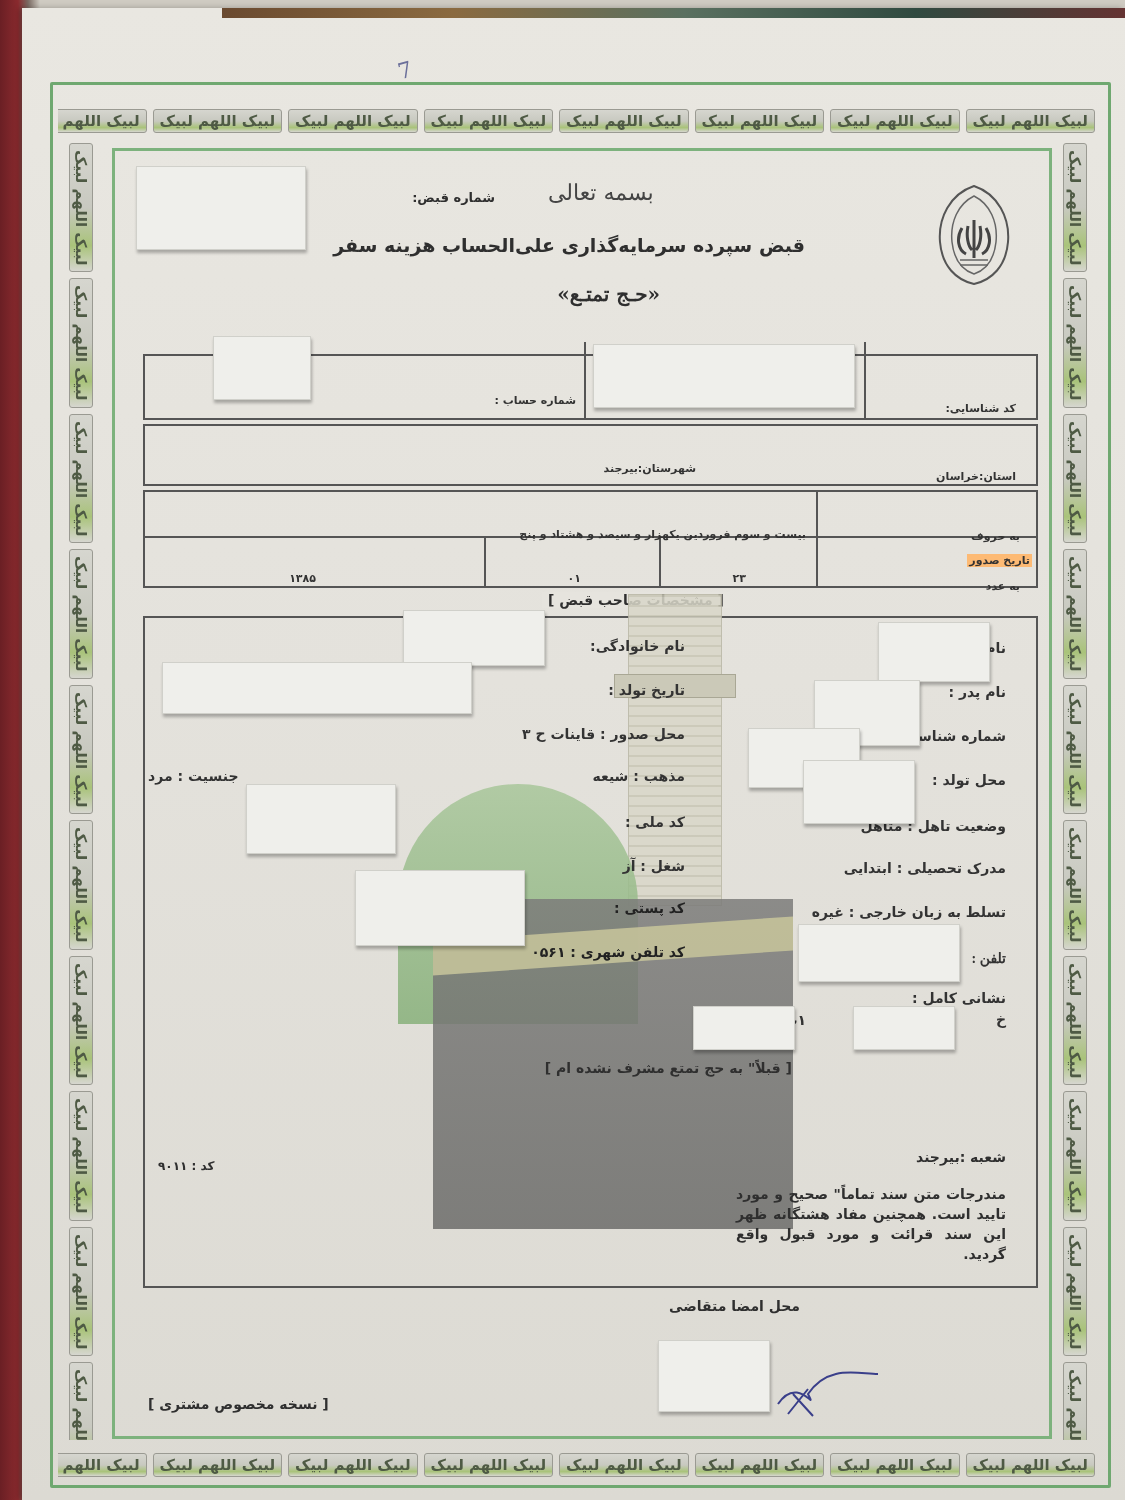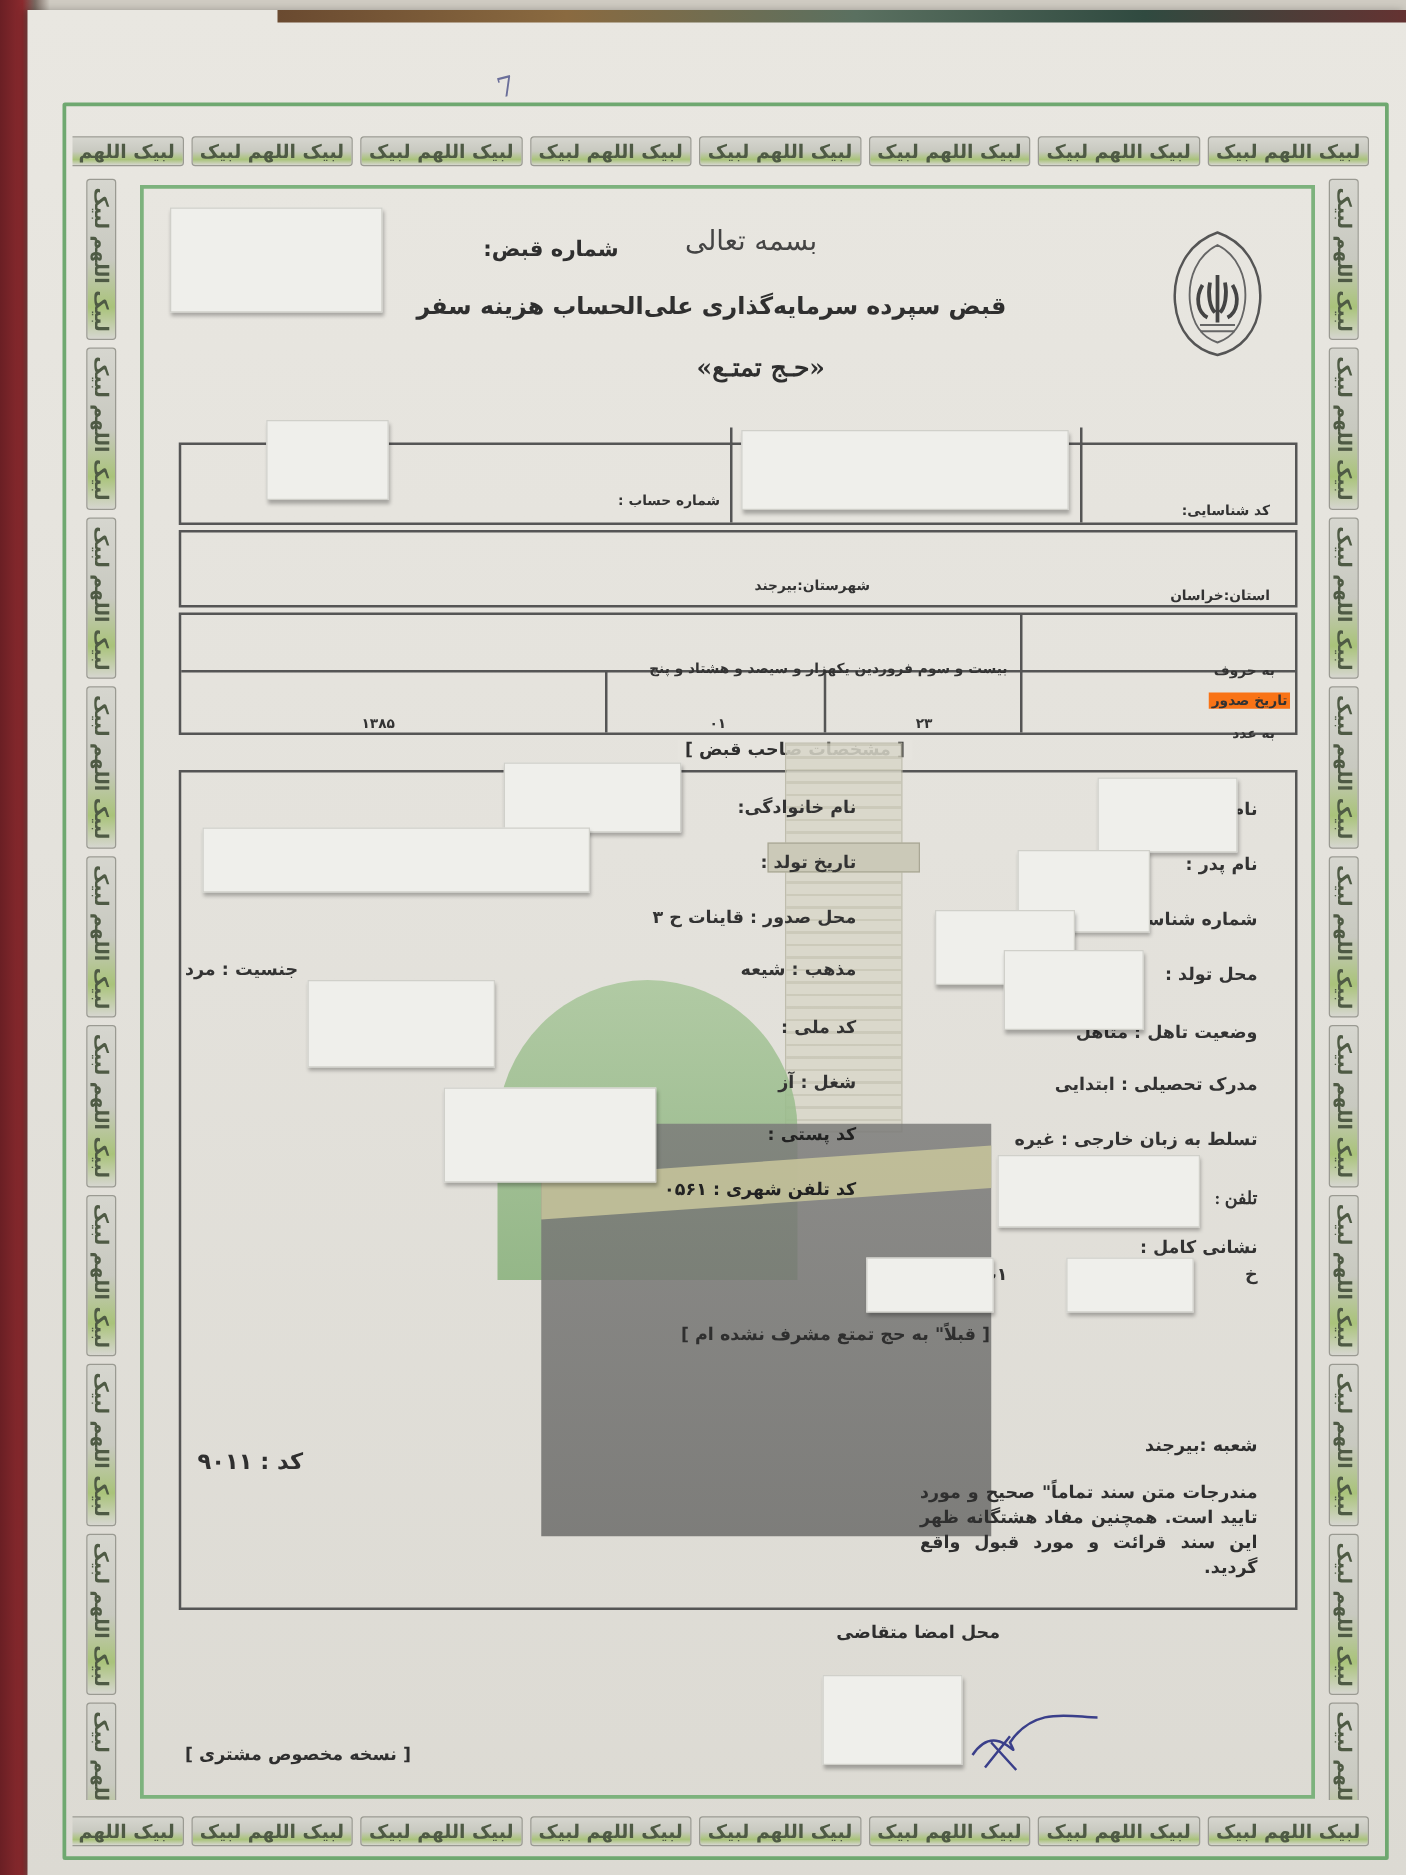--- a/index.html
+++ b/index.html
@@ -22,21 +22,21 @@
   .band-top{left:58px;top:104px;width:1040px;height:34px;align-items:center;direction:rtl;}
   .band-bottom{left:58px;top:1448px;width:1040px;height:34px;align-items:center;direction:rtl;}
   .band-left{left:58px;top:140px;width:46px;height:1300px;writing-mode:vertical-rl;align-items:center;}
   .band-right{left:1052px;top:140px;width:46px;height:1300px;writing-mode:vertical-rl;align-items:center;}
   .band-left span,.band-right span{margin:3px 0;padding:6px 2px;}
 
   .content{position:absolute;left:118px;top:154px;width:922px;height:1275px;direction:rtl;color:#2f2f2f;}
   .abs{position:absolute;}
   .logo{right:22px;top:26px;width:88px;height:110px;}
   .basmala{left:430px;top:26px;font-family:"DejaVu Serif",serif;font-size:22px;color:#444;}
-  .receipt-no-label{right:545px;top:36px;font-size:17px;font-weight:bold;}
+  .receipt-no-label{right:545px;top:36px;font-size:13px;font-weight:bold;}
   .redact{background:#efefeb;border:1px solid #d0d0ca;box-shadow:1px 3px 3px rgba(0,0,0,.28);}
   .title{right:235px;top:80px;font-size:19px;font-weight:bold;letter-spacing:.3px;}
   .subtitle{right:380px;top:128px;font-size:20px;font-weight:bold;font-family:"DejaVu Serif",serif;}
 
   .box{position:absolute;border:2px solid #555;}
   .row1{left:25px;right:2px;top:200px;height:62px;}
   .row1 .divider{position:absolute;top:-14px;bottom:0;border-left:2px solid #555;}
   .label{font-size:11px;font-weight:bold;letter-spacing:2px;color:#333;margin-top:26px;}
   .row2{left:25px;right:2px;top:270px;height:58px;}
   .row3{left:25px;right:2px;top:336px;height:94px;}
@@ -51,21 +51,21 @@
   .minaret{left:510px;top:440px;width:92px;height:310px;
            background:repeating-linear-gradient(0deg,#d9d7c9 0,#d9d7c9 8px,#c8c6b5 8px,#c8c6b5 10px);opacity:.85;border:1px solid #b9b7a5;}
   .minaret-cap{left:496px;top:520px;width:120px;height:22px;background:#cbc9b8;border:1px solid #a9a795;}
   .dome{left:280px;top:630px;width:240px;height:240px;border-radius:50% 50% 0 0;
         background:linear-gradient(180deg,#a8c69a,#87b07a);opacity:.85;}
   .kaaba{left:315px;top:745px;width:360px;height:330px;background:linear-gradient(180deg,#7c7c7a,#6c6c6a);opacity:.85;}
   .kaaba-band{left:315px;top:775px;width:360px;height:34px;background:#c4c29a;transform:skewY(-4deg);opacity:.9;}
 
   .f{position:absolute;font-size:14px;font-weight:bold;letter-spacing:1.5px;color:#333;white-space:nowrap;}
   .notice{position:absolute;right:248px;top:906px;font-size:14px;font-weight:bold;letter-spacing:2px;}
-  .code-line{position:absolute;left:40px;top:1005px;font-size:18px;font-weight:bold;letter-spacing:2px;}
+  .code-line{position:absolute;left:40px;top:1005px;font-size:12px;font-weight:bold;letter-spacing:2px;}
   .branch{position:absolute;right:34px;top:995px;font-size:14px;font-weight:bold;}
   .confirm{position:absolute;right:34px;top:1030px;width:270px;font-size:14px;font-weight:bold;line-height:20px;text-align:justify;letter-spacing:.5px;}
   .sign-label{position:absolute;right:240px;top:1144px;font-size:14px;font-weight:bold;}
   .amount-box{position:absolute;left:26px;top:1063px;width:468px;height:175px;border:2px solid #444;padding:6px 10px;box-sizing:border-box;
               font-size:14px;font-weight:bold;line-height:19px;text-align:justify;letter-spacing:1.5px;}
   .copy-note{position:absolute;left:30px;top:1242px;font-size:14px;font-weight:bold;letter-spacing:2px;}
   .signature{position:absolute;left:650px;top:1200px;width:120px;height:70px;}
 </style>
 </head>
 <body>
@@ -157,21 +157,21 @@
     </div>
   </div>
 
   <div class="box row3">
     <div class="h"></div>
     <div class="v" style="right:218px;"></div>
     <div class="vb" style="right:375px;"></div>
     <div class="vb" style="right:550px;"></div>
     <div class="abs label" style="right:16px;top:12px;">به حروف</div>
     <div class="abs label" style="right:230px;top:10px;letter-spacing:.5px;">بیست و سوم فروردین یکهزار و سیصد و هشتاد و پنج</div>
-    <div class="abs label" style="right:4px;top:36px;background:#f97316;padding:0 2px;">تاریخ صدور</div>
+    <div class="abs label" style="right:4px;top:36px;background:#fdba74;padding:0 2px;">تاریخ صدور</div>
     <div class="abs label" style="right:16px;top:62px;">به عدد</div>
     <div class="abs label" style="right:290px;top:54px;">۲۳</div>
     <div class="abs label" style="right:455px;top:54px;">۰۱</div>
     <div class="abs label" style="right:720px;top:54px;">۱۳۸۵</div>
   </div>
 
   <div class="owner-box"></div>
   <div class="owner-title">[ مشخصات صاحب قبض ]</div>
 
   <div class="illus minaret"></div>

